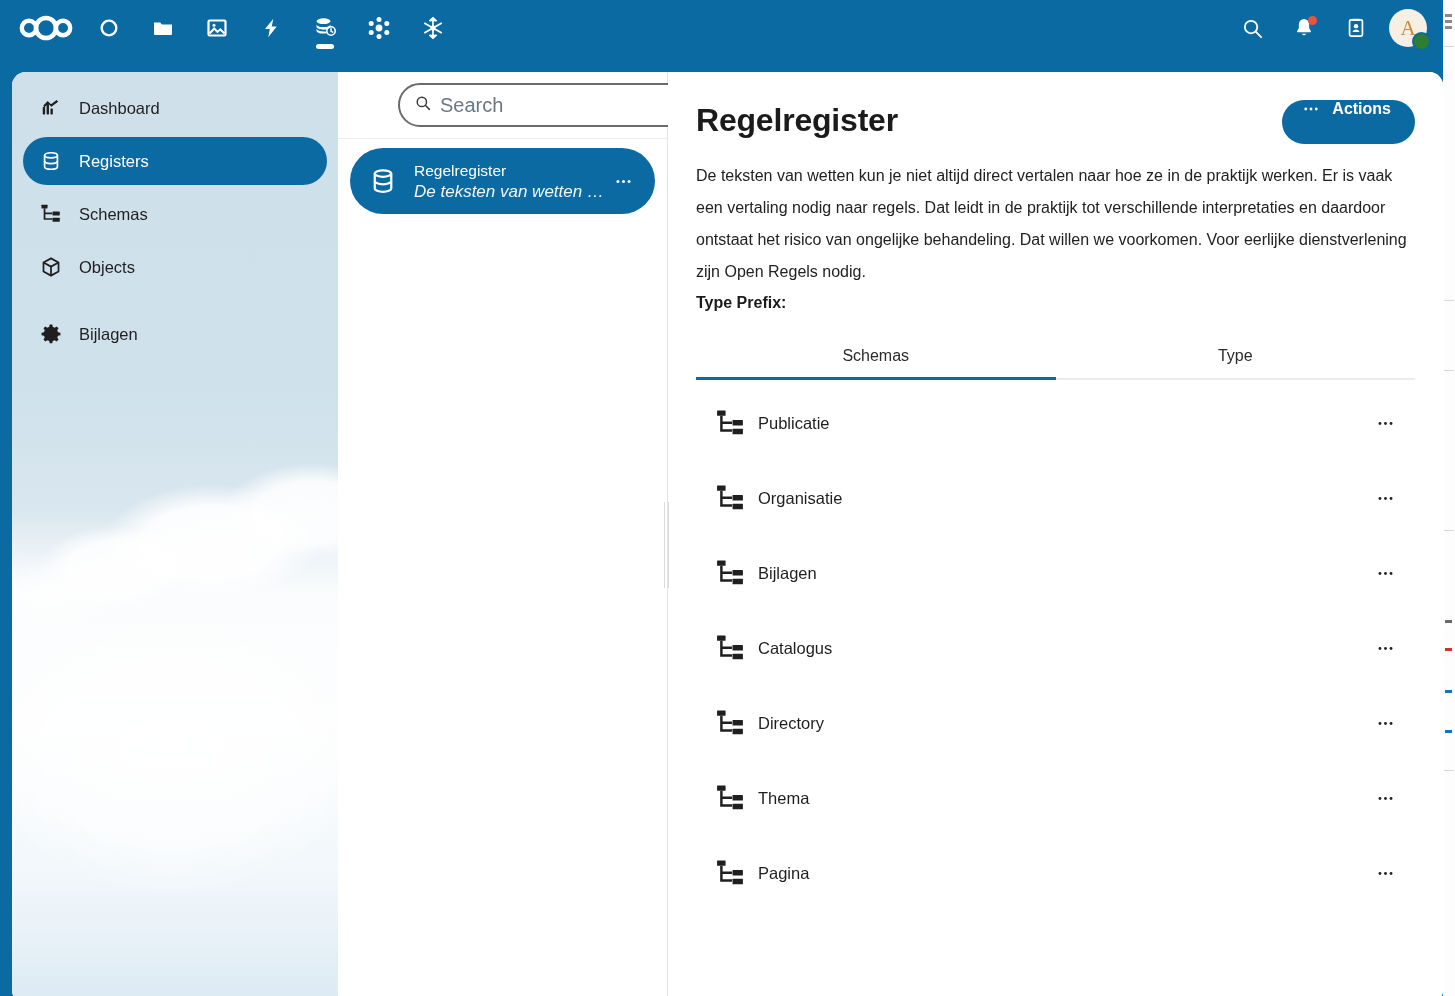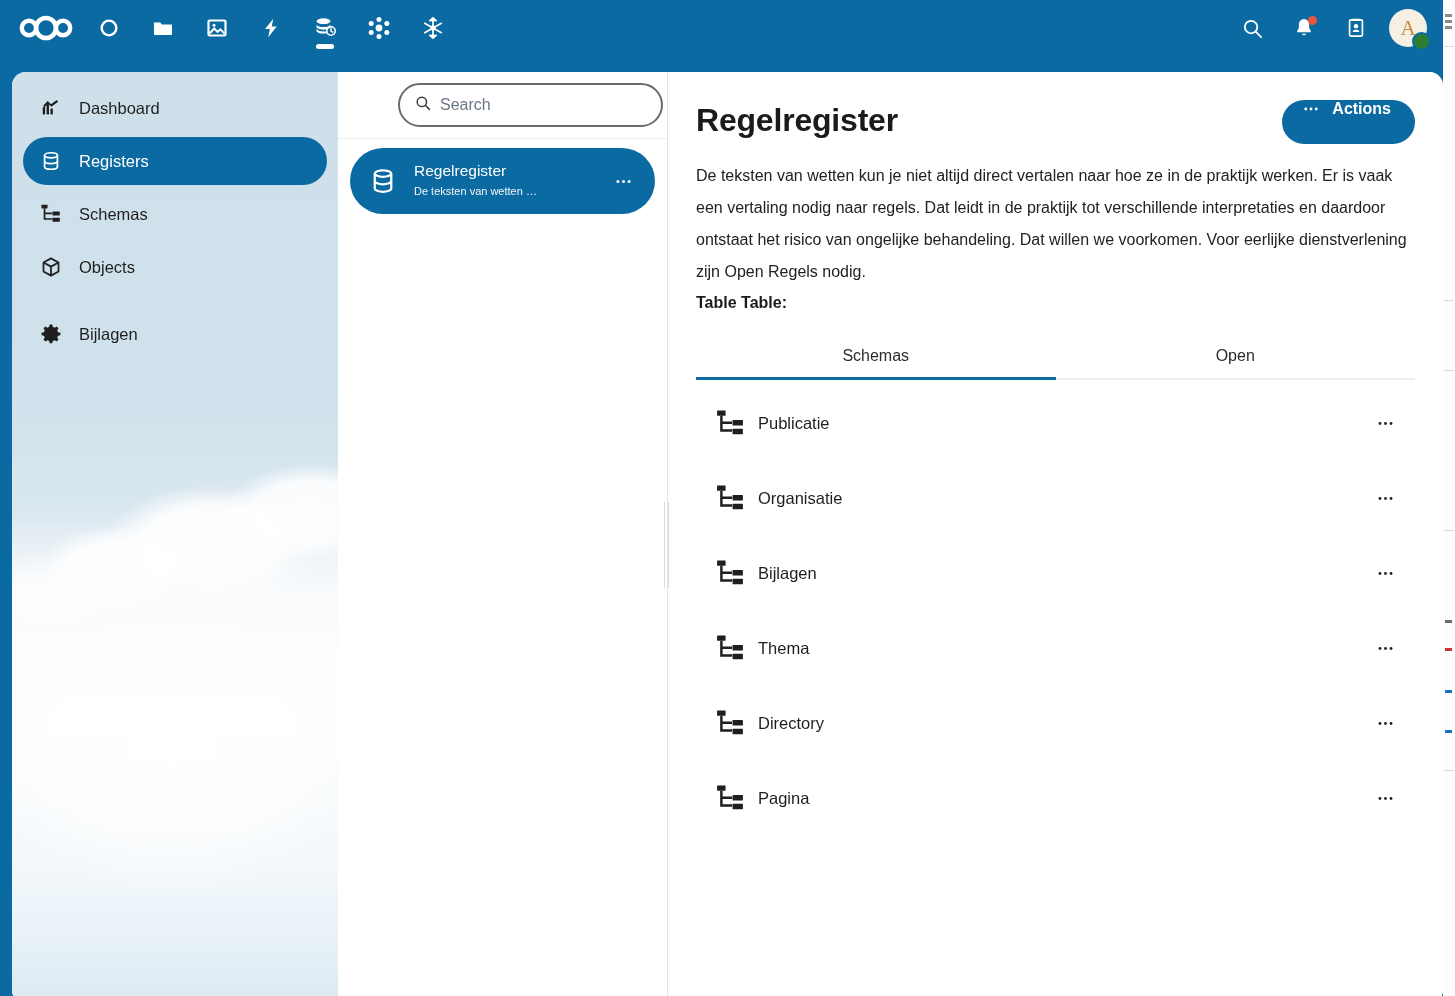--- a/index.html
+++ b/index.html
@@ -214,21 +214,21 @@
     align-items: center;
     gap: 8px;
     padding: 0 14px;
     background: #ffffff;
   }
   .search-box svg { flex: 0 0 18px; }
   .search-box input {
     border: none;
     outline: none;
     flex: 1;
-    font-size: 16px;
+    font-size: 20px;
     font-family: "Liberation Sans", sans-serif;
     color: #2b2b2b;
     background: transparent;
   }
   .search-box input::placeholder { color: #6b7785; }
   .dots-btn {
     width: 36px;
     height: 36px;
     display: flex;
     align-items: center;
@@ -257,26 +257,27 @@
   .reg-item .ric { flex: 0 0 30px; display: flex; align-items: center; justify-content: center; }
   .reg-text { flex: 1; min-width: 0; }
   .reg-title {
     font-size: 15.5px;
     line-height: 21px;
     white-space: nowrap;
     overflow: hidden;
     text-overflow: ellipsis;
   }
   .reg-sub {
-    font-size: 11px;
+    font-size: 17px;
     line-height: 21px;
     white-space: nowrap;
     overflow: hidden;
     text-overflow: ellipsis;
     opacity: 0.95;
+    font-style: italic;
   }
   .reg-item.active .dots-btn { color: #ffffff; }
 
   
   .resize-grip {
     position: absolute;
     right: -4px;
     top: 430px;
     width: 9px;
     height: 86px;
@@ -642,28 +643,28 @@
                 <circle cx="5" cy="12" r="1.9"></circle>
                   <circle cx="12" cy="12" r="1.9"></circle>
                   <circle cx="19" cy="12" r="1.9"></circle>
               </svg>
             </span>
             <span>Actions</span>
           </button>
         </div>
 
         <div class="desc">De teksten van wetten kun je niet altijd direct vertalen naar hoe ze in de praktijk werken. Er is vaak een vertaling nodig naar regels. Dat leidt in de praktijk tot verschillende interpretaties en daardoor ontstaat het risico van ongelijke behandeling. Dat willen we voorkomen. Voor eerlijke dienstverlening zijn Open Regels nodig.</div>
-        <div class="prefix">Table Table:</div>
+        <div class="prefix">Type Prefix:</div>
 
         <div class="tabs">
           <div class="tab active">
             <span>Schemas</span>
           </div>
           <div class="tab">
-            <span>Open</span>
+            <span>Type</span>
           </div>
         </div>
 
         <div class="schema-list">
 
           <div class="schema-row">
             <span class="sic">
               <svg width="31" height="31" viewBox="0 0 24 24" fill="#1f1f1f">
                 <rect x="1.6" y="2" width="6.6" height="4" rx="0.4"></rect>
                 <rect x="13.6" y="9.2" width="8" height="4.4" rx="0.4"></rect>
@@ -712,50 +713,68 @@
             <span class="schema-name">Bijlagen</span>
             <span class="dots-btn">
               <svg width="19" height="19" viewBox="0 0 24 24" fill="currentColor">
                 <circle cx="5" cy="12" r="1.8"></circle>
                   <circle cx="12" cy="12" r="1.8"></circle>
                   <circle cx="19" cy="12" r="1.8"></circle>
               </svg>
             </span>
           </div>
 
-
           <div class="schema-row">
             <span class="sic">
               <svg width="31" height="31" viewBox="0 0 24 24" fill="#1f1f1f">
                 <rect x="1.6" y="2" width="6.6" height="4" rx="0.4"></rect>
                 <rect x="13.6" y="9.2" width="8" height="4.4" rx="0.4"></rect>
                 <rect x="13.6" y="16" width="8" height="4.4" rx="0.4"></rect>
                 <path d="M4 6v12.4h9.2v-1.9H5.9V12.3h7.3v-1.9H5.9V6z"></path>
               </svg>
             </span>
-            <span class="schema-name">Thema</span>
+            <span class="schema-name">Catalogus</span>
             <span class="dots-btn">
               <svg width="19" height="19" viewBox="0 0 24 24" fill="currentColor">
                 <circle cx="5" cy="12" r="1.8"></circle>
                   <circle cx="12" cy="12" r="1.8"></circle>
                   <circle cx="19" cy="12" r="1.8"></circle>
               </svg>
             </span>
           </div>
 
           <div class="schema-row">
             <span class="sic">
               <svg width="31" height="31" viewBox="0 0 24 24" fill="#1f1f1f">
                 <rect x="1.6" y="2" width="6.6" height="4" rx="0.4"></rect>
                 <rect x="13.6" y="9.2" width="8" height="4.4" rx="0.4"></rect>
                 <rect x="13.6" y="16" width="8" height="4.4" rx="0.4"></rect>
                 <path d="M4 6v12.4h9.2v-1.9H5.9V12.3h7.3v-1.9H5.9V6z"></path>
               </svg>
             </span>
             <span class="schema-name">Directory</span>
+            <span class="dots-btn">
+              <svg width="19" height="19" viewBox="0 0 24 24" fill="currentColor">
+                <circle cx="5" cy="12" r="1.8"></circle>
+                  <circle cx="12" cy="12" r="1.8"></circle>
+                  <circle cx="19" cy="12" r="1.8"></circle>
+              </svg>
+            </span>
+          </div>
+
+          <div class="schema-row">
+            <span class="sic">
+              <svg width="31" height="31" viewBox="0 0 24 24" fill="#1f1f1f">
+                <rect x="1.6" y="2" width="6.6" height="4" rx="0.4"></rect>
+                <rect x="13.6" y="9.2" width="8" height="4.4" rx="0.4"></rect>
+                <rect x="13.6" y="16" width="8" height="4.4" rx="0.4"></rect>
+                <path d="M4 6v12.4h9.2v-1.9H5.9V12.3h7.3v-1.9H5.9V6z"></path>
+              </svg>
+            </span>
+            <span class="schema-name">Thema</span>
             <span class="dots-btn">
               <svg width="19" height="19" viewBox="0 0 24 24" fill="currentColor">
                 <circle cx="5" cy="12" r="1.8"></circle>
                   <circle cx="12" cy="12" r="1.8"></circle>
                   <circle cx="19" cy="12" r="1.8"></circle>
               </svg>
             </span>
           </div>
 
 

